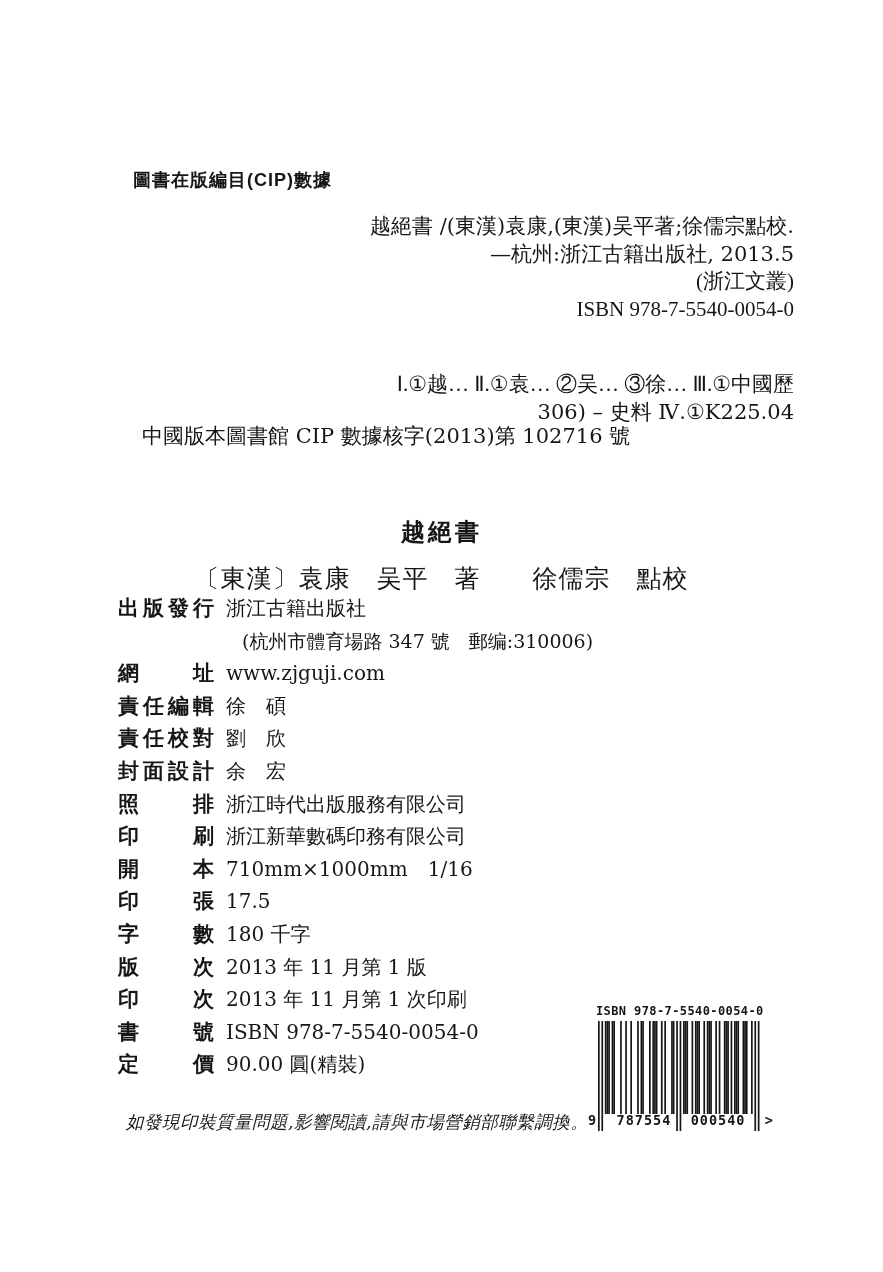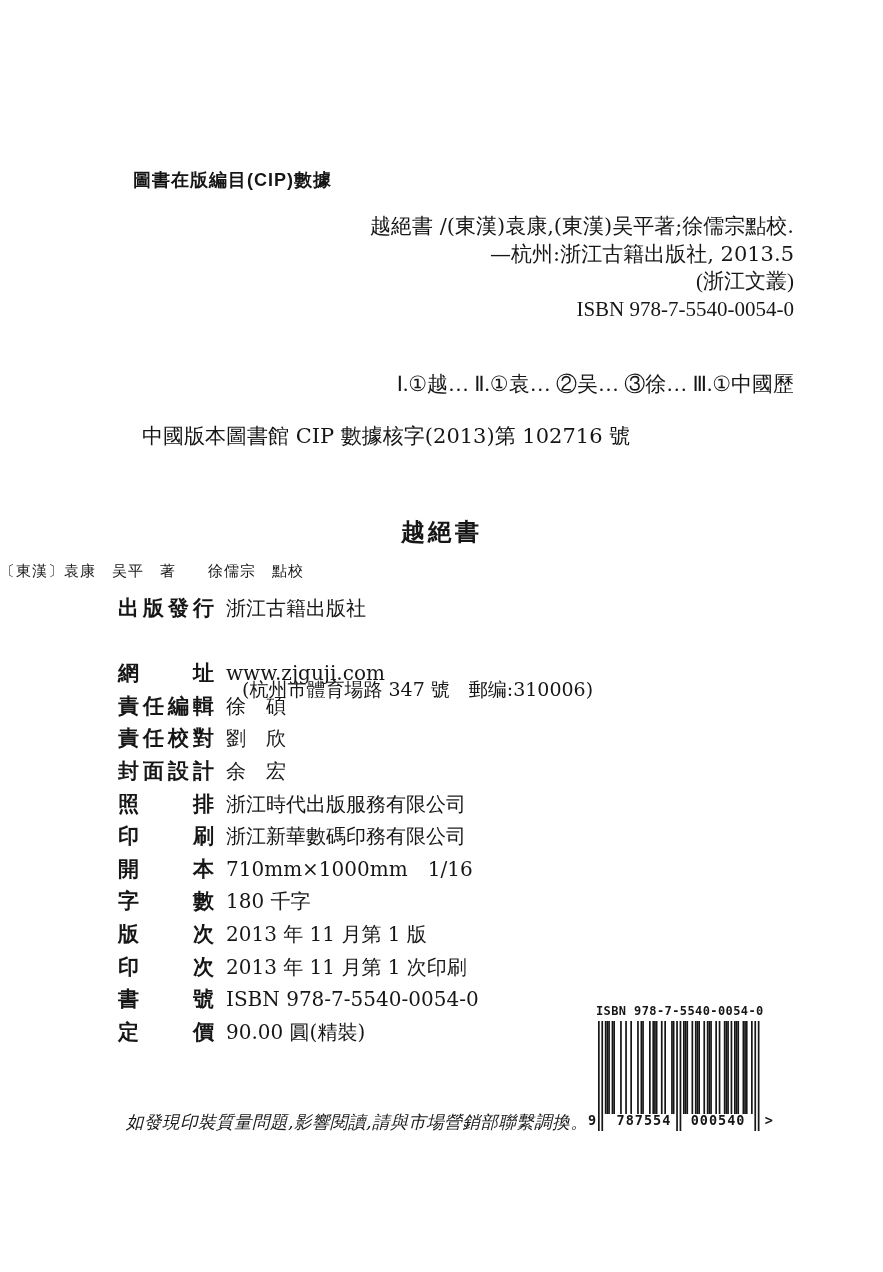--- a/index.html
+++ b/index.html
@@ -33,41 +33,41 @@
   
   .book-title {
     left: 0; top: 516px; width: 883px;
     text-align: center;
     font-family: "Liberation Sans", sans-serif;
     font-weight: bold; font-size: 24px;
     letter-spacing: 3px;
   }
   .book-byline {
     left: 0; top: 562px; width: 883px;
-    text-align: left;
-    font-size: 15px; letter-spacing: 1px;
+    text-align: center;
+    font-size: 25px; letter-spacing: 1px;
     white-space: pre;
   }
 
   
   .colophon { left: 118px; top: 592px; width: 560px; }
   .col-row { height: 32.6px; line-height: 32.6px; white-space: nowrap; }
   .col-label {
     display: inline-block; width: 96px;
     font-family: "Liberation Sans", sans-serif;
     font-weight: bold; font-size: 21px;
     text-align: justify; text-align-last: justify;
     vertical-align: top;
   }
   .col-value {
     display: inline-block; margin-left: 12px;
     font-size: 20px; white-space: pre;
     vertical-align: top;
   }
-  .col-row.subrow .col-value { font-size: 19px; padding-left: 16px; margin-top: 48px; }
+  .col-row.subrow .col-value { font-size: 19px; padding-left: 16px; }
 
   .notice {
     left: 120px; top: 1110px; width: 560px;
     font-size: 17.5px; font-style: italic;
     letter-spacing: 0.5px; white-space: pre; margin-left: 6px;
   }
 
   
   .barcode { left: 596px; top: 1004px; width: 176px; }
   .barcode-isbn {
@@ -92,37 +92,39 @@
 
 <div class="abs cip-record">
     <div class="cip-line indent-lg">越絕書 /(東漢)袁康,(東漢)吴平著;徐儒宗點校.</div>
     <div class="cip-line">—杭州:浙江古籍出版社, 2013.5</div>
     <div class="cip-line indent-md">(浙江文叢)</div>
     <div class="cip-line indent-md">ISBN 978-7-5540-0054-0</div>
   </div>
 
 <div class="abs cip-class">
     <div class="cip-line indent-md">Ⅰ.①越… Ⅱ.①袁… ②吴… ③徐… Ⅲ.①中國歷</div>
+    <div class="cip-line">306) – 史料 Ⅳ.①K225.04</div>
   </div>
 
 <div class="abs cip-registry">中國版本圖書館 CIP 數據核字(2013)第 102716 號</div>
 
 <div class="abs book-title">越絕書</div>
 <div class="abs book-byline">〔東漢〕袁康　吴平　著　　徐儒宗　點校</div>
 
 <div class="abs colophon">
     <div class="col-row"><span class="col-label">出版發行</span><span class="col-value">浙江古籍出版社</span></div>
     <div class="col-row subrow"><span class="col-label"></span><span class="col-value">(杭州市體育場路 347 號　郵编:310006)</span></div>
     <div class="col-row"><span class="col-label">網址</span><span class="col-value">www.zjguji.com</span></div>
     <div class="col-row"><span class="col-label">責任編輯</span><span class="col-value">徐　碩</span></div>
     <div class="col-row"><span class="col-label">責任校對</span><span class="col-value">劉　欣</span></div>
     <div class="col-row"><span class="col-label">封面設計</span><span class="col-value">余　宏</span></div>
     <div class="col-row"><span class="col-label">照排</span><span class="col-value">浙江時代出版服務有限公司</span></div>
     <div class="col-row"><span class="col-label">印刷</span><span class="col-value">浙江新華數碼印務有限公司</span></div>
     <div class="col-row"><span class="col-label">開本</span><span class="col-value">710mm×1000mm　1/16</span></div>
+    <div class="col-row"><span class="col-label">印張</span><span class="col-value">17.5</span></div>
     <div class="col-row"><span class="col-label">字數</span><span class="col-value">180 千字</span></div>
     <div class="col-row"><span class="col-label">版次</span><span class="col-value">2013 年 11 月第 1 版</span></div>
     <div class="col-row"><span class="col-label">印次</span><span class="col-value">2013 年 11 月第 1 次印刷</span></div>
     <div class="col-row"><span class="col-label">書號</span><span class="col-value">ISBN 978-7-5540-0054-0</span></div>
     <div class="col-row"><span class="col-label">定價</span><span class="col-value">90.00 圓(精裝)</span></div>
   </div>
 
 <div class="abs notice">如發現印裝質量問題,影響閱讀,請與市場營銷部聯繫調換。</div>
 
 <div class="abs barcode">

